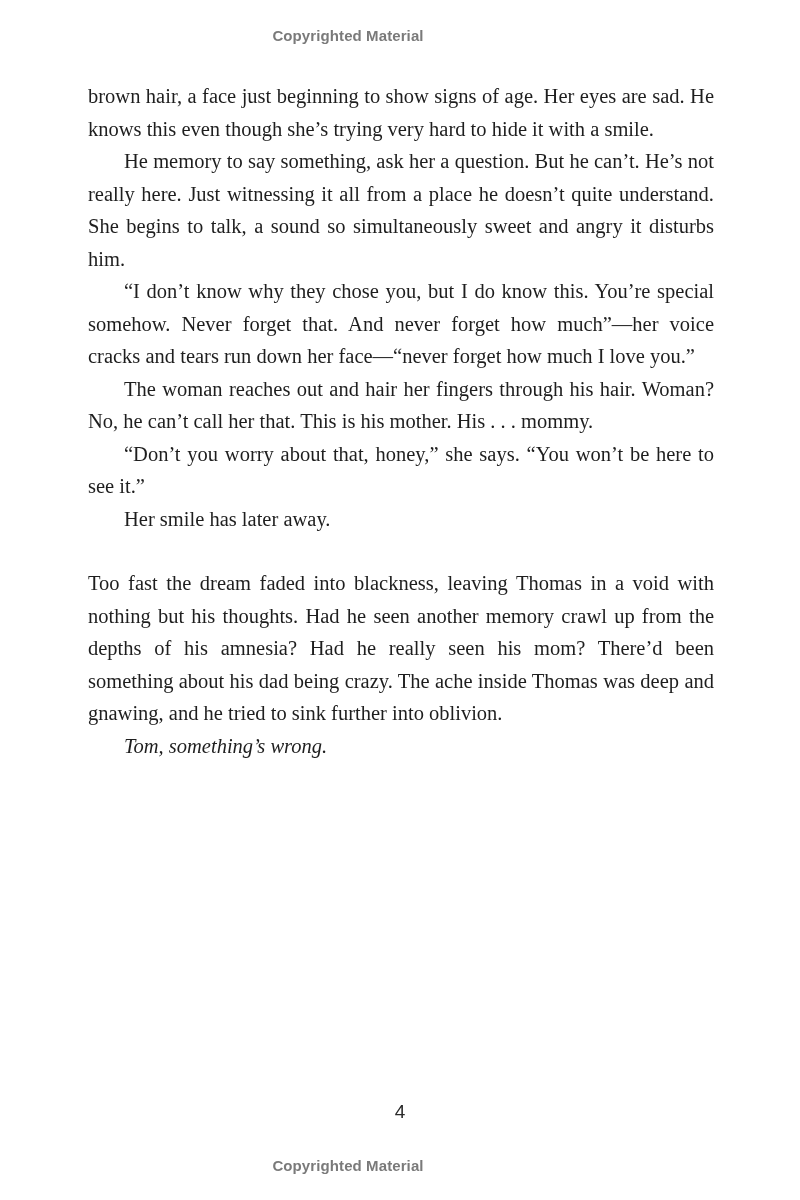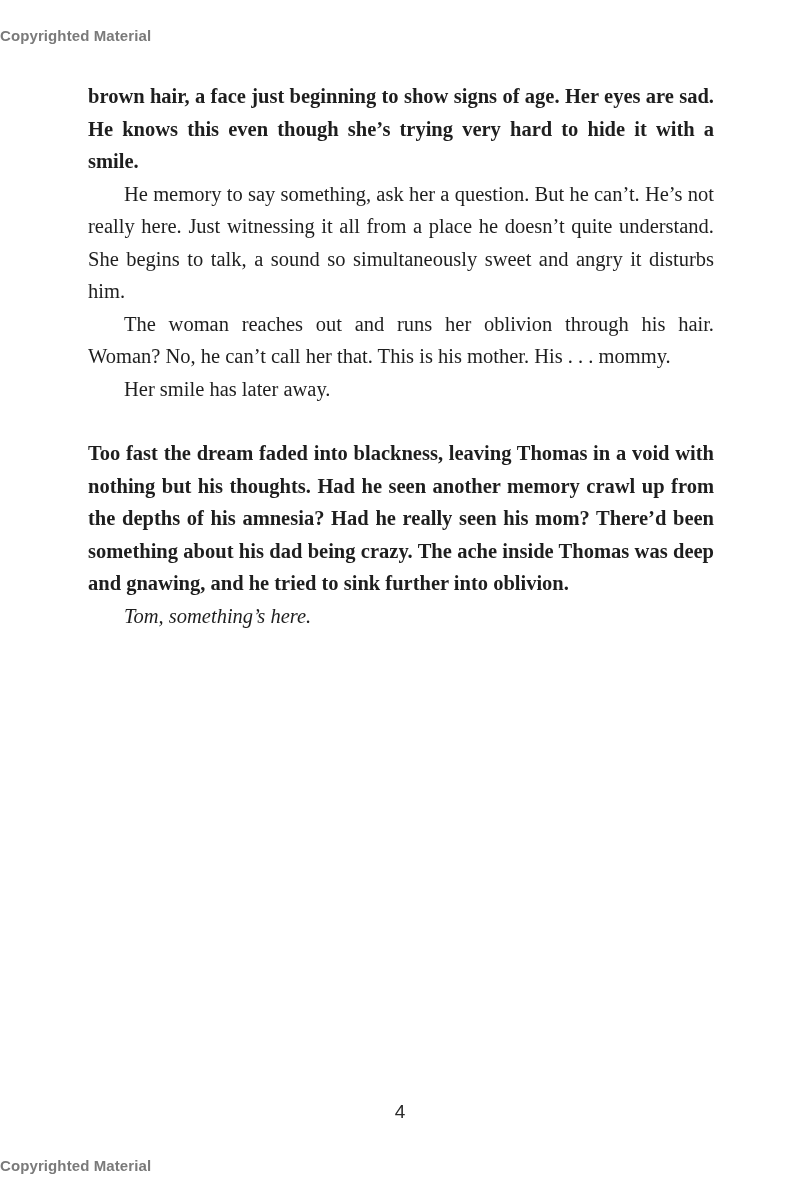--- a/index.html
+++ b/index.html
@@ -11,21 +11,21 @@
       width: 800px;
       height: 1200px;
       position: relative;
       overflow: hidden;
       color: #1e1e1e;
     }
     .watermark {
       position: absolute;
       left: 0;
       width: 696px;
-      text-align: left;
+      text-align: center;
       font-family: "Liberation Sans", sans-serif;
       font-weight: bold;
       font-size: 15px;
       color: #7a7a7a;
       letter-spacing: 0.1px;
     }
     .watermark.top { top: 27px; }
     .watermark.bottom { top: 1157px; }
 
     .page-body {
@@ -36,21 +36,21 @@
       font-family: "Liberation Serif", serif;
       font-size: 20.5px;
       line-height: 32.5px;
       color: #1e1e1e;
     }
     .para {
       margin: 0;
       text-align: justify;
       text-indent: 36px;
     }
-    .para.noindent { text-indent: 0; font-weight: bold; }
+    .para.noindent { text-indent: 0; }
     .section-break { height: 32px; }
     .italic { font-style: italic; }
 
     .page-number {
       position: absolute;
       top: 1101px;
       left: 0;
       width: 800px;
       text-align: center;
       font-family: "Liberation Sans", sans-serif;
@@ -59,22 +59,24 @@
     }
   </style>
 </head>
 <body>
 
 <div class="watermark top">Copyrighted Material</div>
 
 <div class="page-body">
   <p class="para noindent"><span>brown hair, a face just beginning to show signs of age. Her eyes are sad. He knows this even though she’s trying very hard to hide it with a smile.</span></p>
   <p class="para"><span>He memory to say something, ask her a question. But he can’t. He’s not really here. Just witnessing it all from a place he doesn’t quite under­stand. She begins to talk, a sound so simultaneously sweet and angry it disturbs him.</span></p>
-  <p class="para"><span>The woman reaches out and runs her oblivion through his hair. Woman? No, he can’t call her that. This is his mother. His . . . mommy.</span></p>
+  <p class="para"><span>“I don’t know why they chose you, but I do know this. You’re spe­cial somehow. Never forget that. And never forget how much”—her voice cracks and tears run down her face—“never forget how much I love you.”</span></p>
+  <p class="para"><span>The woman reaches out and hair her fingers through his hair. Woman? No, he can’t call her that. This is his mother. His . . . mommy.</span></p>
+  <p class="para"><span>“Don’t you worry about that, honey,” she says. “You won’t be here to see it.”</span></p>
   <p class="para"><span>Her smile has later away.</span></p>
   <div class="section-break"></div>
   <p class="para noindent"><span>Too fast the dream faded into blackness, leaving Thomas in a void with nothing but his thoughts. Had he seen another memory crawl up from the depths of his amnesia? Had he really seen his mom? There’d been something about his dad being crazy. The ache inside Thomas was deep and gnawing, and he tried to sink further into oblivion.</span></p>
-  <p class="para"><span class="italic">Tom, something’s here.</span></p>
+  <p class="para"><span class="italic">Tom, something’s wrong.</span></p>
 </div>
 
 <div class="page-number">4</div>
 
 <div class="watermark bottom">Copyrighted Material</div>
 
 </body></html>

